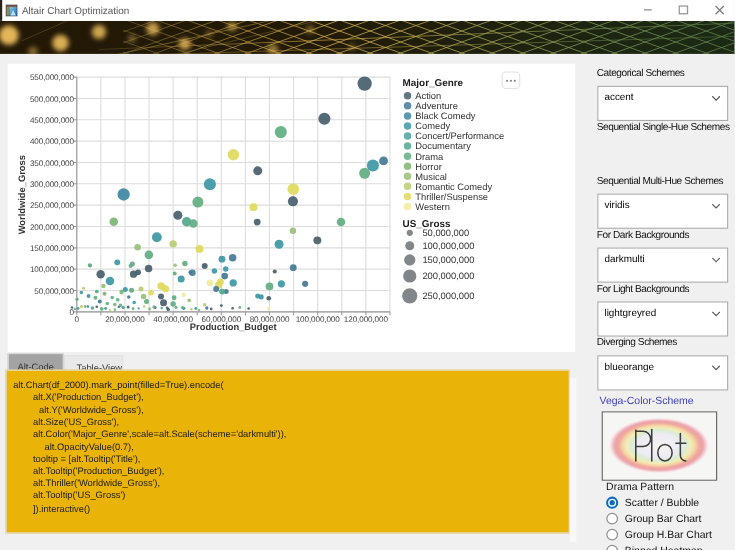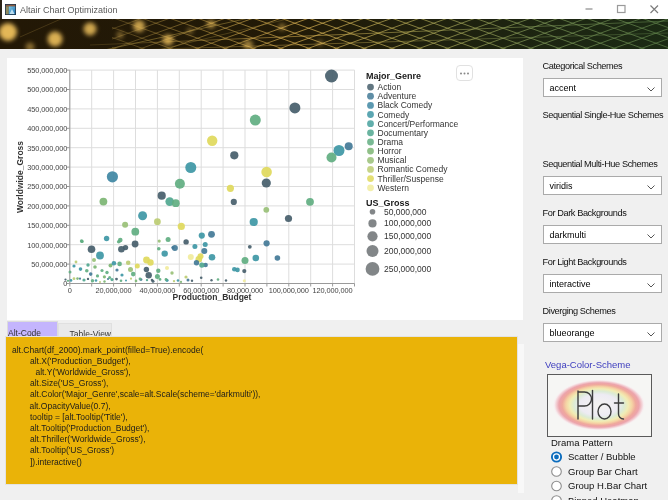--- a/index.html
+++ b/index.html
@@ -7,28 +7,28 @@
 #tbdark{position:absolute;left:0;top:0;width:2px;height:19px;background:#2b2317}
 #ttext{position:absolute;left:20px;top:0;height:19px;line-height:20px;font-size:9px;color:#5a5a5a}
 #banner{position:absolute;left:0;top:19px;width:668px;height:30px}
 #chartpanel{position:absolute;left:7px;top:58px;width:516px;height:262px;background:#fff}
 #dots3{position:absolute;left:456px;top:65px;width:17px;height:16px;background:#fff;border:1px solid #e1e1e1;border-radius:4px}
 .al{font-size:7.4px;fill:#454545;letter-spacing:-0.1px}
 .at{font-size:8.5px;font-weight:bold;fill:#333}
 .lt{font-size:9px;font-weight:bold;fill:#1a1a1a}
 .ll{font-size:8.5px;fill:#333}
 #tabs{position:absolute;left:0;top:321px;width:668px;height:22px}
-#tab1{position:absolute;left:7px;top:0;width:51px;height:22px;background:#c4b5fd;border:1px solid #dcdcdc;border-bottom:none;font-size:8.5px;color:#333;text-align:left;line-height:22px}
+#tab1{position:absolute;left:7px;top:0;width:51px;height:22px;background:#a3a3a3;border:1px solid #dcdcdc;border-bottom:none;font-size:8.5px;color:#333;text-align:center;line-height:22px}
 #tab2{position:absolute;left:58px;top:2px;width:54px;height:20px;background:#e9e9e9;border:1px solid #e0e0e0;border-bottom:none;font-size:8.5px;color:#333;text-align:right;line-height:20px}
 #codebox{position:absolute;left:4.5px;top:336px;width:513px;height:148.5px;background:#eab308;border:1px solid #e3e3e3}
 #codegap{position:absolute;left:517.5px;top:344px;width:6px;height:148.5px;background:#f8f8f8}
 .cl{font-size:8.5px;line-height:11.2px;color:#1b1b1b;white-space:pre}
 #code{position:absolute;left:0;top:7.5px;width:100%}
 .rlab{position:absolute;left:542.5px;font-size:9.2px;color:#101010;white-space:nowrap;letter-spacing:-0.4px}
-.combo{position:absolute;left:542.5px;width:119px;height:19px;background:#fff;border:1px solid #aaa;font-size:9px;color:#000}
+.combo{position:absolute;left:542.5px;width:119px;height:32px;background:#fff;border:1px solid #aaa;font-size:9px;color:#000}
 .combo span{position:absolute;left:6px;top:4.5px}
 #vlink{position:absolute;left:545px;top:358.5px;font-size:9.5px;color:#3d3dbe;}
 #plotimg{position:absolute;left:547px;top:374px;width:105px;height:62.5px;background:#fafaf8;border:1px solid #5a5a5a}
 #cpat{position:absolute;left:551px;top:436.5px;font-size:9.5px;color:#111}
 .rt{font-size:9.5px;fill:#111}
 </style></head><body>
 <div id="win">
   <div id="titlebar">
     <div id="tbdark"></div>
     <svg width="11" height="11" style="position:absolute;left:5px;top:4px">
@@ -401,21 +401,21 @@
       <div id="tab1">Alt-Code</div>
       <div id="tab2">Table-View</div>
     </div>
   <div id="codebox">
       <div id="code">
         <div class="cl" style="padding-left:6.5px">alt.Chart(df_2000).mark_point(filled=True).encode(</div>
         <div class="cl" style="padding-left:24.5px">alt.X('Production_Budget'),</div>
         <div class="cl" style="padding-left:30px">alt.Y('Worldwide_Gross'),</div>
         <div class="cl" style="padding-left:24.5px">alt.Size('US_Gross'),</div>
         <div class="cl" style="padding-left:24.5px">alt.Color('Major_Genre',scale=alt.Scale(scheme='darkmulti')),</div>
-        <div class="cl" style="padding-left:24px">alt.OpacityValue(0.7),</div>
+        <div class="cl" style="padding-left:35px">alt.OpacityValue(0.7),</div>
         <div class="cl" style="padding-left:24.5px">tooltip = [alt.Tooltip('Title'),</div>
         <div class="cl" style="padding-left:24.5px">alt.Tooltip('Production_Budget'),</div>
         <div class="cl" style="padding-left:24.5px">alt.Thriller('Worldwide_Gross'),</div>
         <div class="cl" style="padding-left:24.5px">alt.Tooltip('US_Gross')</div>
         <div class="cl" style="padding-left:24.5px">]).interactive()</div>
       </div>
     </div>
   <div id="codegap"></div>
   <div class="rlab" style="top:61px">Categorical Schemes</div>
     <div class="combo" style="top:77.5px">
@@ -434,21 +434,21 @@
     </div>
     <div class="rlab" style="top:208px">For Dark Backgrounds</div>
     <div class="combo" style="top:224.5px">
       <span>darkmulti</span>
       <svg width="8" height="5" viewBox="0 0 8 5" style="position:absolute;right:6px;top:8px">
         <path d="M0.5 0.5 L4 4 L7.5 0.5" fill="none" stroke="#555" stroke-width="1"></path>
       </svg>
     </div>
     <div class="rlab" style="top:257px">For Light Backgrounds</div>
     <div class="combo" style="top:273.5px">
-      <span>interactive</span>
+      <span>lightgreyred</span>
       <svg width="8" height="5" viewBox="0 0 8 5" style="position:absolute;right:6px;top:8px">
         <path d="M0.5 0.5 L4 4 L7.5 0.5" fill="none" stroke="#555" stroke-width="1"></path>
       </svg>
     </div>
     <div class="rlab" style="top:306px">Diverging Schemes</div>
     <div class="combo" style="top:322.5px">
       <span>blueorange</span>
       <svg width="8" height="5" viewBox="0 0 8 5" style="position:absolute;right:6px;top:8px">
         <path d="M0.5 0.5 L4 4 L7.5 0.5" fill="none" stroke="#555" stroke-width="1"></path>
       </svg>

